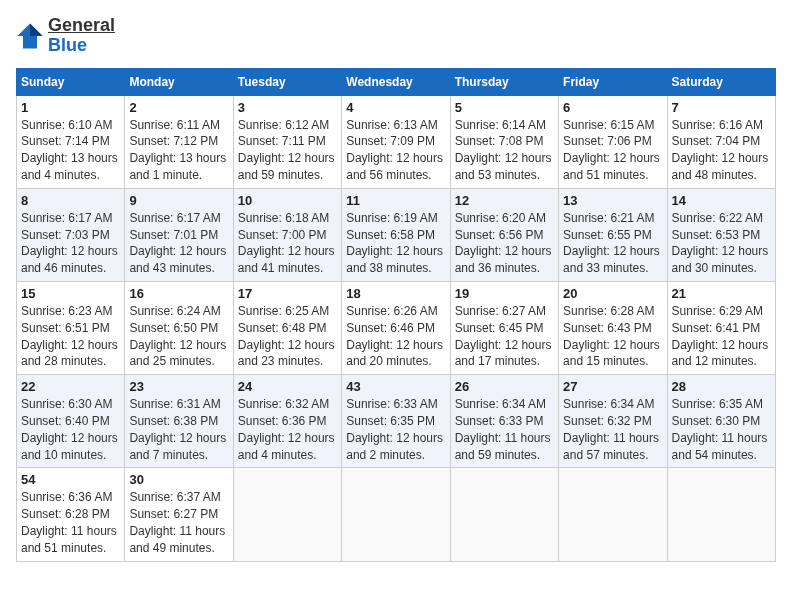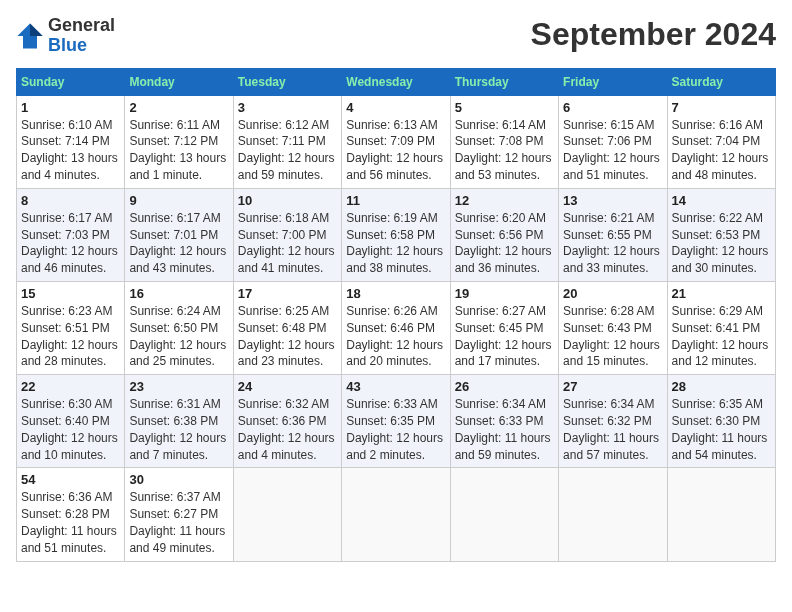--- a/index.html
+++ b/index.html
@@ -23,20 +23,21 @@
     }
     .logo-text {
       display: flex;
       flex-direction: column;
       line-height: 1.1;
     }
     .logo-general {
       font-size: 18px;
       font-weight: bold;
       color: #333;
+      text-decoration: underline;
     }
     .logo-blue {
       font-size: 18px;
       font-weight: bold;
       color: #1a6abf;
     }
     .logo-icon {
       width: 28px;
       height: 28px;
     }
@@ -52,21 +53,21 @@
       font-size: 14px;
       color: #555;
     }
     .calendar {
       width: 100%;
       border-collapse: collapse;
       font-size: 11px;
     }
     .calendar th {
       background: #1a6abf;
-      color: #86efac;
+      color: #ffffff;
       padding: 6px 4px;
       text-align: left;
       font-size: 12px;
       font-weight: bold;
       border: 1px solid #1a6abf;
     }
     .calendar td {
       border: 1px solid #ccc;
       vertical-align: top;
       padding: 4px 4px;
@@ -104,21 +105,20 @@
     <svg class="logo-icon" viewBox="0 0 40 40">
       <polygon points="20,2 38,20 30,20 30,38 10,38 10,20 2,20" fill="#1a6abf"></polygon>
       <polygon points="20,2 38,20 20,20" fill="#0d3f7a"></polygon>
     </svg>
     <div class="logo-text">
       <span class="logo-general">General</span>
       <span class="logo-blue">Blue</span>
     </div>
   </div>
   <div class="title-block">
-    <div class="month-title">September 2024</div>
   </div>
 </div>
 
 <table class="calendar">
   <thead>
     <tr>
     <th>Sunday</th>
         <th>Monday</th>
         <th>Tuesday</th>
         <th>Wednesday</th>

